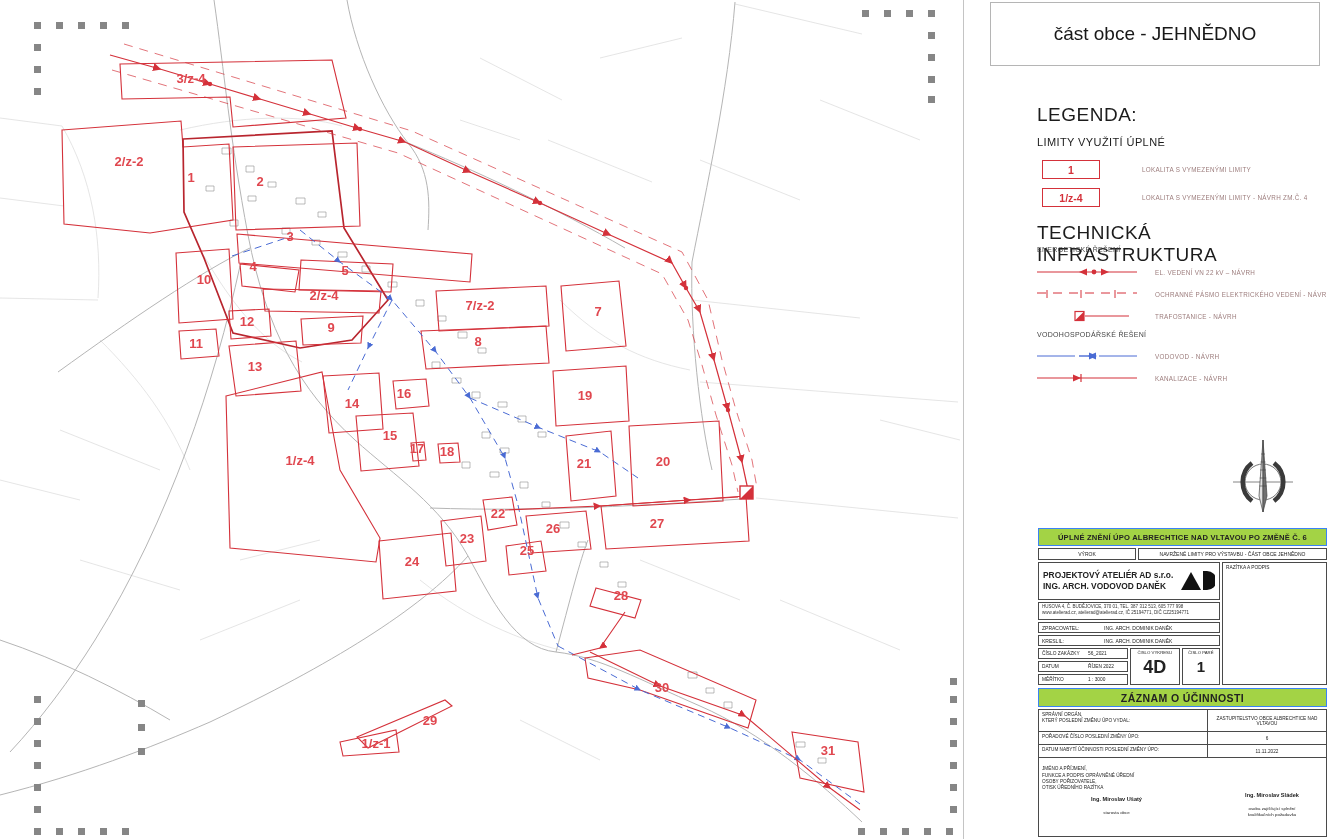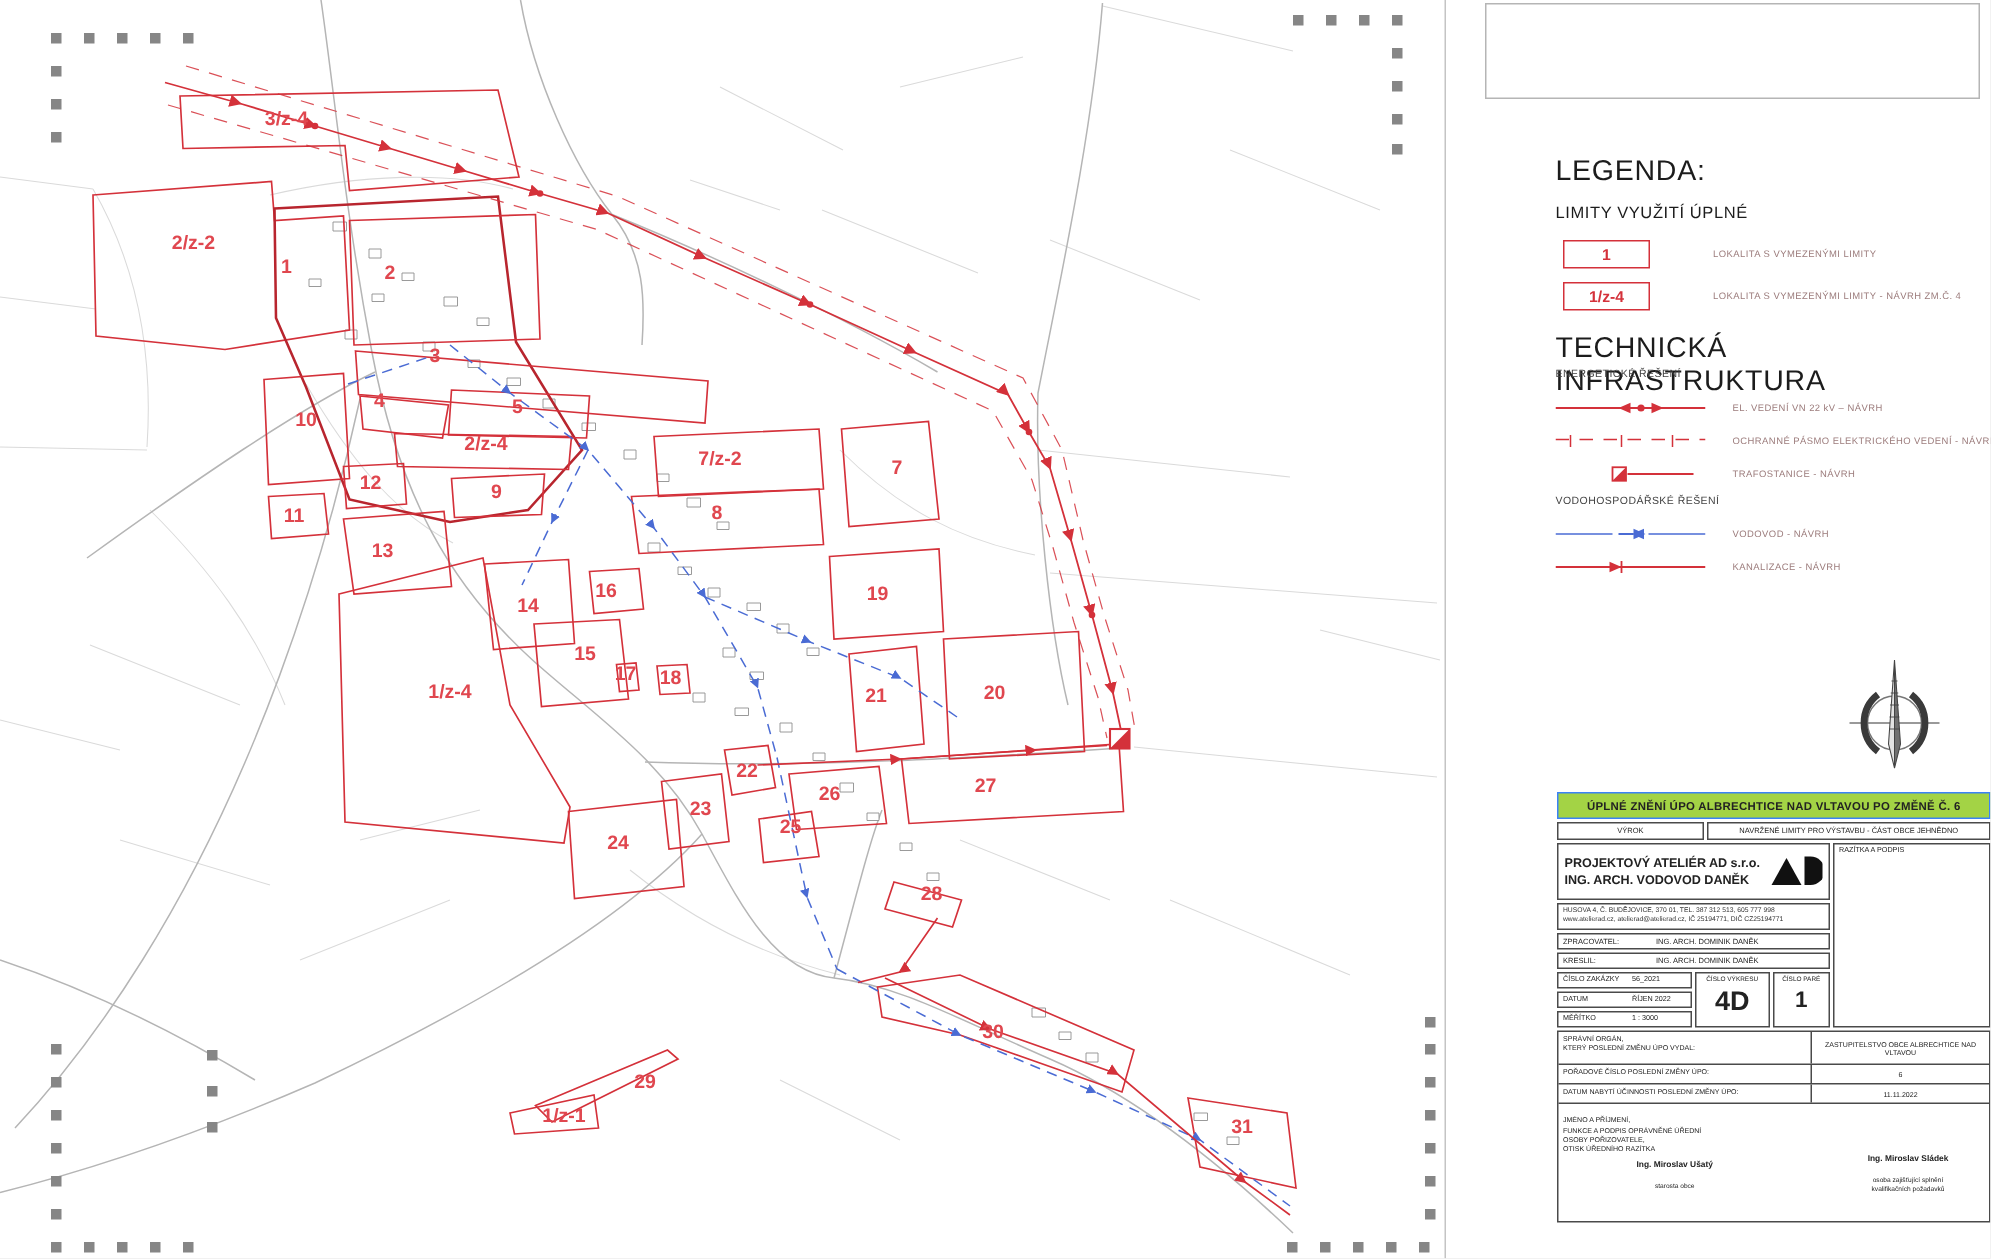--- a/index.html
+++ b/index.html
@@ -279,20 +279,21 @@
         <text x="376" y="748">1/z-1</text>
         <text x="828" y="755">31</text>
       </g>
   </svg>
 
   <div class="divider"></div>
 
   <aside class="panel">
 
     <div class="title-box">
+      <div>část obce - JEHNĚDNO</div>
     </div>
 
     <div class="lg-h">LEGENDA:</div>
     <div class="lg-sh">LIMITY VYUŽITÍ ÚPLNÉ</div>
 
     <div class="lg-item" style="top:160px;">
       <span class="lg-box">1</span>
       <span class="lg-lbl">LOKALITA S VYMEZENÝMI LIMITY</span>
     </div>
     <div class="lg-item" style="top:188px;">
@@ -414,20 +415,21 @@
               <div class="glbl">ČÍSLO PARÉ</div>
               <div class="gval">1</div>
             </div>
           </div>
         </div>
         <div class="mright">
           <div class="stamp-lbl">RAZÍTKA A PODPIS</div>
         </div>
       </div>
 
+      <div class="bar bar2">ZÁZNAM O ÚČINNOSTI</div>
       <div class="ztable">
         <div class="zrow" style="min-height:21px;">
           <div class="zl">SPRÁVNÍ ORGÁN,
 KTERÝ POSLEDNÍ ZMĚNU ÚPO VYDAL:</div>
           <div class="zv">ZASTUPITELSTVO OBCE ALBRECHTICE NAD VLTAVOU</div>
         </div>
         <div class="zrow" style="min-height:12px;">
           <div class="zl">POŘADOVÉ ČÍSLO POSLEDNÍ ZMĚNY ÚPO:</div>
           <div class="zv">6</div>
         </div>

